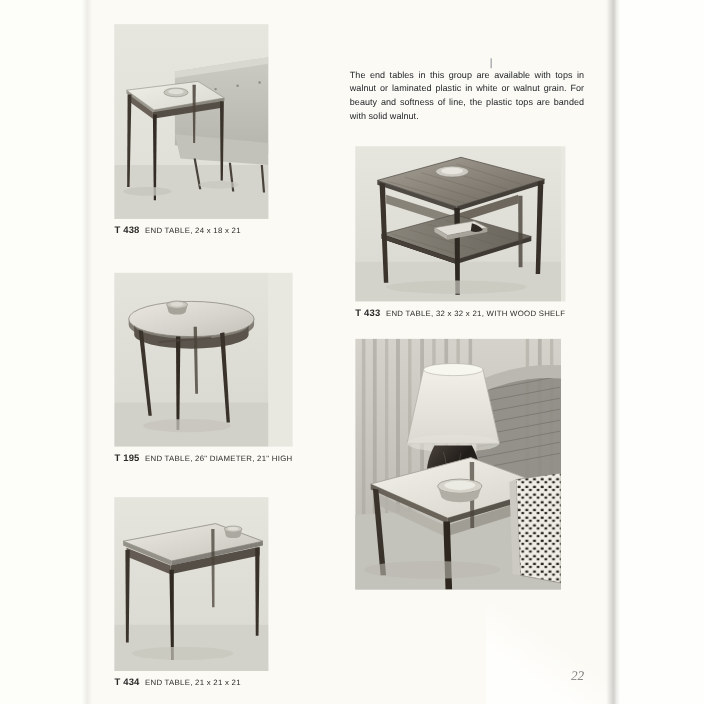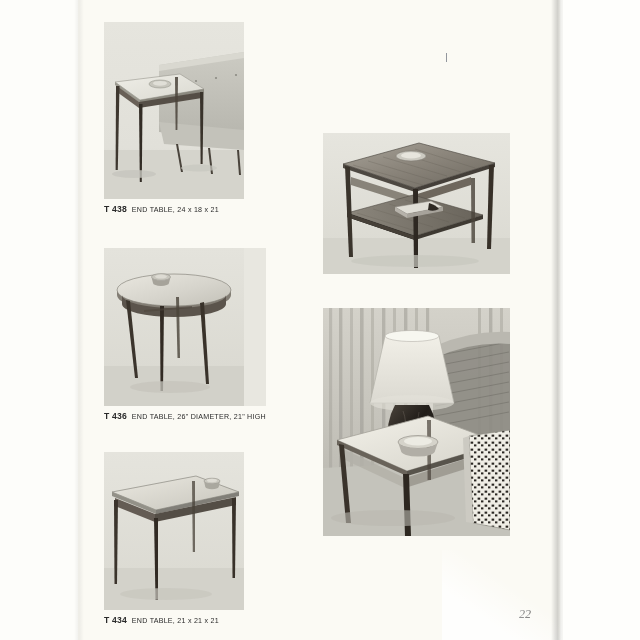--- a/index.html
+++ b/index.html
@@ -243,21 +243,21 @@
 
         <ellipse cx="57" cy="29" rx="9.5" ry="3.4" fill="#cbc9c0" stroke="#8a8880" stroke-width="0.5"></ellipse>
         <path d="M47.5 29 a9.5 3.4 0 0 0 19 0 l-1.5 6 a8 3 0 0 1 -16 0 Z" fill="#a8a59c"></path>
         <ellipse cx="57" cy="28.6" rx="6" ry="2" fill="#e0ded6"></ellipse>
 
         <ellipse cx="66" cy="139" rx="40" ry="6" fill="#c8c7bf" opacity="0.75"></ellipse>
         <rect width="140" height="158" fill="#000" opacity="0.012"></rect>
       </svg>
     </div>
     <div class="caption">
-      <span class="code">T 436</span><span class="desc">END TABLE, 26" DIAMETER, 21" HIGH</span>
+      <span class="code">T 195</span><span class="desc">END TABLE, 26" DIAMETER, 21" HIGH</span>
     </div>
   </div>
 
   <div class="figure" style="left:104px; top:452px;">
     <div class="photo">
       <svg width="140" height="158" viewBox="0 0 140 158" xmlns="http://www.w3.org/2000/svg">
         <defs>
           <linearGradient id="g434bg" x1="0" y1="0" x2="0" y2="1">
             <stop offset="0%" stop-color="#e8e7e0"></stop>
             <stop offset="100%" stop-color="#dcdbd3"></stop>
@@ -289,20 +289,23 @@
         <ellipse cx="62" cy="142" rx="46" ry="6" fill="#cac9c1" opacity="0.7"></ellipse>
         <rect width="140" height="158" fill="#000" opacity="0.012"></rect>
       </svg>
     </div>
     <div class="caption">
       <span class="code">T 434</span><span class="desc">END TABLE, 21 x 21 x 21</span>
     </div>
   </div>
 
   <div class="pen-tick"></div>
+  <div class="intro">
+    <p>The end tables in this group are available with tops in walnut or laminated plastic in white or walnut grain. For beauty and softness of line, the plastic tops are banded with solid walnut.</p>
+  </div>
 
   <div class="figure" style="left:323px; top:133px;">
     <div class="photo">
       <svg width="187" height="141" viewBox="0 0 187 141" xmlns="http://www.w3.org/2000/svg">
         <defs>
           <linearGradient id="g433bg" x1="0" y1="0" x2="0" y2="1">
             <stop offset="0%" stop-color="#e9e8e1"></stop>
             <stop offset="100%" stop-color="#dcdbd3"></stop>
           </linearGradient>
           <linearGradient id="g433top" x1="0" y1="0" x2="1" y2="1">
@@ -353,20 +356,23 @@
         <ellipse cx="88" cy="22.4" rx="10" ry="3.1" fill="#eae8e0"></ellipse>
 
         <path d="M72 74 L108 68 L120 74 L84 81 Z" fill="#e3e1d9" stroke="#8b877f" stroke-width="0.5"></path>
         <path d="M72 74 L84 81 L84 85 L72 78 Z" fill="#b9b5ad"></path>
         <path d="M84 81 L120 74 L120 78 L84 85 Z" fill="#a9a59d"></path>
         <path d="M106 70 q7 2 10 6 q-5 3 -11 1 Z" fill="#2f2a24"></path>
 
         <ellipse cx="92" cy="128" rx="64" ry="6" fill="#cbcac2" opacity="0.7"></ellipse>
         <rect width="187" height="141" fill="#000" opacity="0.012"></rect>
       </svg>
+    </div>
+    <div class="caption">
+      <span class="code">T 433</span><span class="desc">END TABLE, 32 x 32 x 21, WITH WOOD SHELF</span>
     </div>
   </div>
 
   <div class="figure" style="left:323px; top:308px;">
     <div class="photo">
       <svg width="187" height="228" viewBox="0 0 187 228" xmlns="http://www.w3.org/2000/svg">
         <defs>
           <linearGradient id="g432drape" x1="0" y1="0" x2="0" y2="1">
             <stop offset="0%" stop-color="#d7d5cd"></stop>
             <stop offset="100%" stop-color="#b9b7af"></stop>

